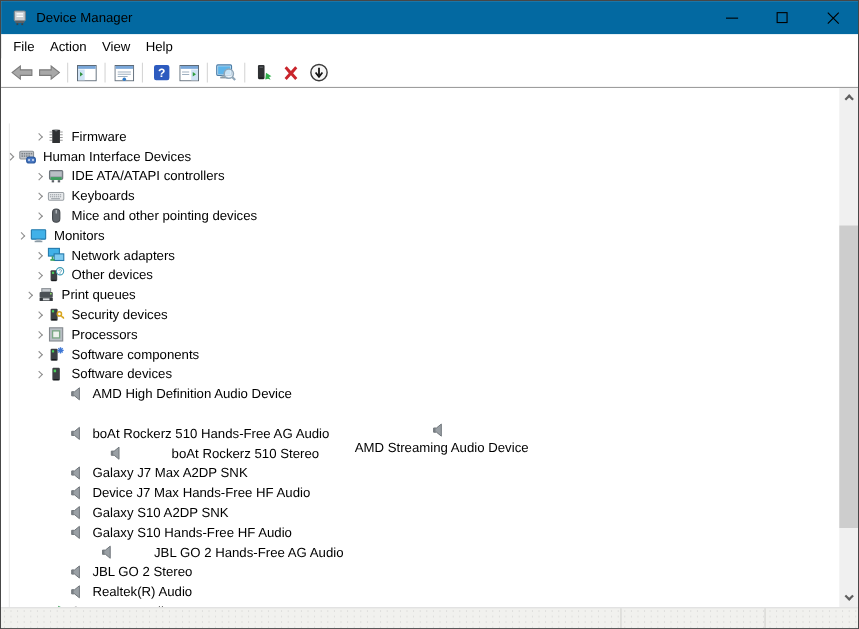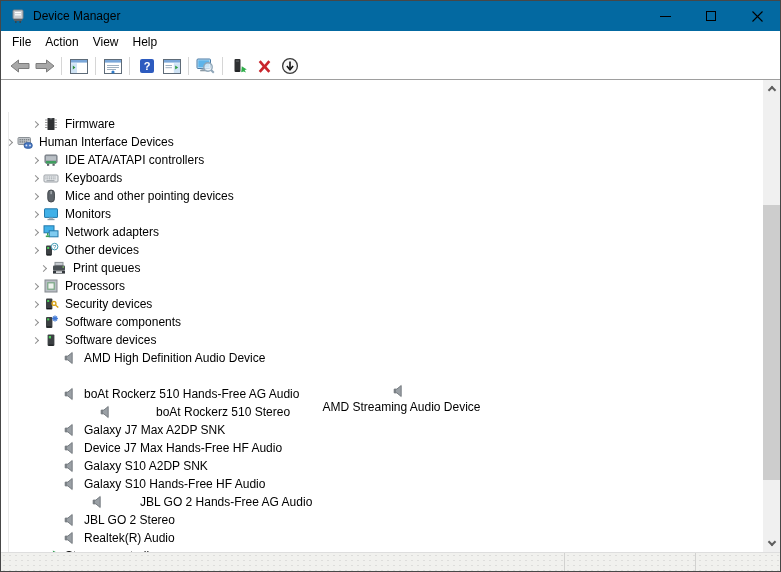--- a/index.html
+++ b/index.html
@@ -293,21 +293,21 @@
             <span class="chev right"></span>
           </span>
           <span class="t-icon">
             <svg viewBox="0 0 16 16">
               <rect x="4.8" y="2" width="6.6" height="12" rx="3.2" fill="#5f656b" stroke="#43484d"></rect>
               <line x1="8.1" y1="3" x2="8.1" y2="6.2" stroke="#c9cdd1" stroke-width="1"></line>
             </svg>
           </span>
           <span class="label">Mice and other pointing devices</span>
         </div>
-        <div class="row" style="padding-left: 26px;">
+        <div class="row" style="padding-left: 10px;">
           <span class="chev-box">
             <span class="chev right"></span>
           </span>
           <span class="t-icon">
             <svg viewBox="0 0 16 16">
               <rect x="1.5" y="2.8" width="13" height="8.6" rx="0.5" fill="#41b1e8" stroke="#2379ab"></rect>
               <rect x="6" y="11.6" width="4" height="1.2" fill="#9fb0ba"></rect>
               <rect x="4.5" y="12.8" width="7" height="1.4" fill="#8b9aa4"></rect>
             </svg>
           </span>
@@ -335,62 +335,62 @@
             <svg viewBox="0 0 16 16">
               <rect x="3" y="3.6" width="6" height="10" rx="1" fill="#3c4043"></rect>
               <rect x="4" y="12.4" width="4" height="1" fill="#17191b"></rect>
               <rect x="4.2" y="5" width="2" height="2" fill="#4ccf5a"></rect>
               <circle cx="11.6" cy="4.6" r="3.3" fill="#fff" stroke="#3e9bb5"></circle>
               <text x="11.6" y="6.8" font-size="6" text-anchor="middle" fill="#2d7e9d" font-family="Liberation Sans,sans-serif">?</text>
             </svg>
           </span>
           <span class="label">Other devices</span>
         </div>
-        <div class="row" style="padding-left: 34px;">
+        <div class="row" style="padding-left: 17px;">
           <span class="chev-box">
             <span class="chev right"></span>
           </span>
           <span class="t-icon">
             <svg viewBox="0 0 16 16">
               <rect x="4" y="2.4" width="8" height="3" fill="#c7cbd0" stroke="#8b9196"></rect>
               <rect x="2" y="5.4" width="12" height="5.2" rx="1" fill="#4a5055"></rect>
               <rect x="2" y="10.6" width="12" height="3" fill="#33383d"></rect>
               <rect x="5" y="11.2" width="6" height="1.8" fill="#d7dadd"></rect>
               <circle cx="12.2" cy="7" r="0.8" fill="#8fdc6a"></circle>
             </svg>
           </span>
           <span class="label">Print queues</span>
         </div>
         <div class="row" style="padding-left: 26px;">
           <span class="chev-box">
             <span class="chev right"></span>
           </span>
           <span class="t-icon">
             <svg viewBox="0 0 16 16">
-              <rect x="2" y="2" width="12" height="12" fill="#b9bfc5" stroke="#84898e"></rect>
-              <rect x="4.2" y="4.2" width="7.6" height="7.6" fill="#7aa884"></rect>
-              <rect x="5.4" y="5.4" width="5.2" height="5.2" fill="#eef2ee"></rect>
-            </svg>
-          </span>
-          <span class="label">Processors</span>
-        </div>
-        <div class="row" style="padding-left: 26px;">
-          <span class="chev-box">
-            <span class="chev right"></span>
-          </span>
-          <span class="t-icon">
-            <svg viewBox="0 0 16 16">
               <rect x="3" y="2.6" width="6.4" height="11" rx="1" fill="#3c4043"></rect>
               <rect x="4" y="12" width="4.4" height="1" fill="#17191b"></rect>
               <rect x="4.2" y="4" width="2" height="2" fill="#4ccf5a"></rect>
               <circle cx="11" cy="7.4" r="1.9" fill="none" stroke="#d8a51e" stroke-width="1.4"></circle>
               <path d="M12.4 8.8l2.8 2.8M14.6 11.6v-1.6M13.4 10.6v-1.2" stroke="#d8a51e" stroke-width="1.3" fill="none"></path>
             </svg>
           </span>
           <span class="label">Security devices</span>
+        </div>
+        <div class="row" style="padding-left: 26px;">
+          <span class="chev-box">
+            <span class="chev right"></span>
+          </span>
+          <span class="t-icon">
+            <svg viewBox="0 0 16 16">
+              <rect x="2" y="2" width="12" height="12" fill="#b9bfc5" stroke="#84898e"></rect>
+              <rect x="4.2" y="4.2" width="7.6" height="7.6" fill="#7aa884"></rect>
+              <rect x="5.4" y="5.4" width="5.2" height="5.2" fill="#eef2ee"></rect>
+            </svg>
+          </span>
+          <span class="label">Processors</span>
         </div>
         <div class="row" style="padding-left: 26px;">
           <span class="chev-box">
             <span class="chev right"></span>
           </span>
           <span class="t-icon">
             <svg viewBox="0 0 16 16">
               <rect x="3" y="3" width="6.4" height="11" rx="1" fill="#3c4043"></rect>
               <rect x="4" y="12.4" width="4.4" height="1" fill="#17191b"></rect>
               <rect x="4.2" y="4.4" width="2" height="2" fill="#4ccf5a"></rect>

